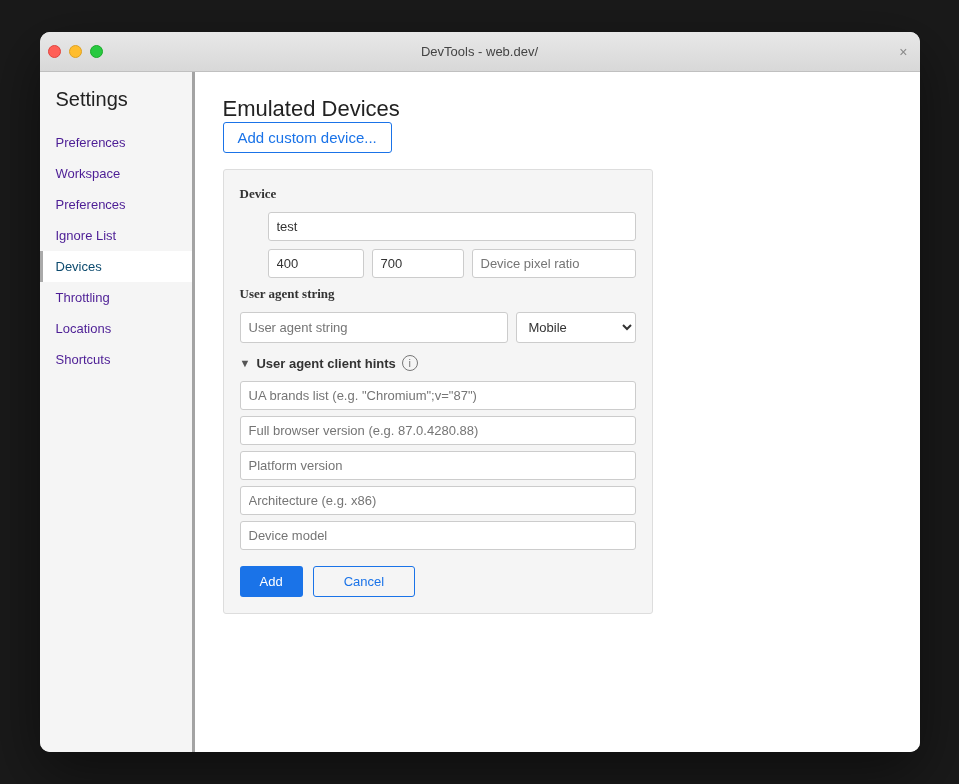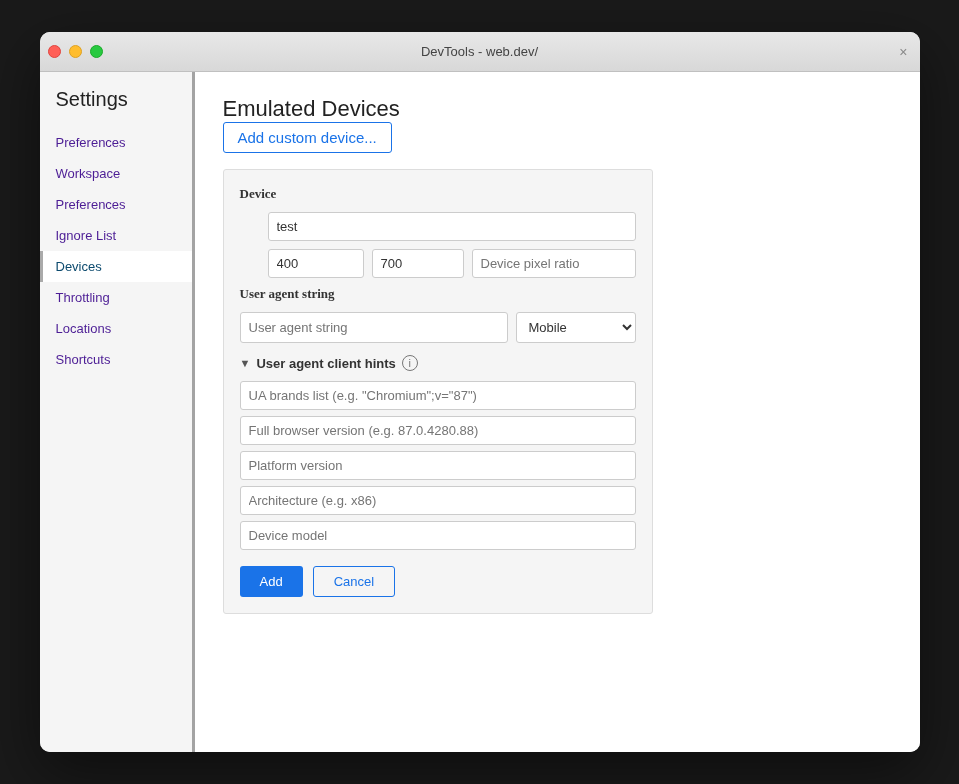--- a/index.html
+++ b/index.html
@@ -265,21 +265,21 @@
       padding: 7px 20px;
       font-size: 13px;
       border-radius: 3px;
       cursor: pointer;
     }
 
     .btn-secondary {
       background: transparent;
       color: #1a73e8;
       border: 1px solid #1a73e8;
-      padding: 7px 20px;
+      padding: 7px 30px;
       font-size: 13px;
       border-radius: 3px;
       cursor: pointer;
     }
   </style>
 </head>
 <body>
 
 <div class="window">
 

